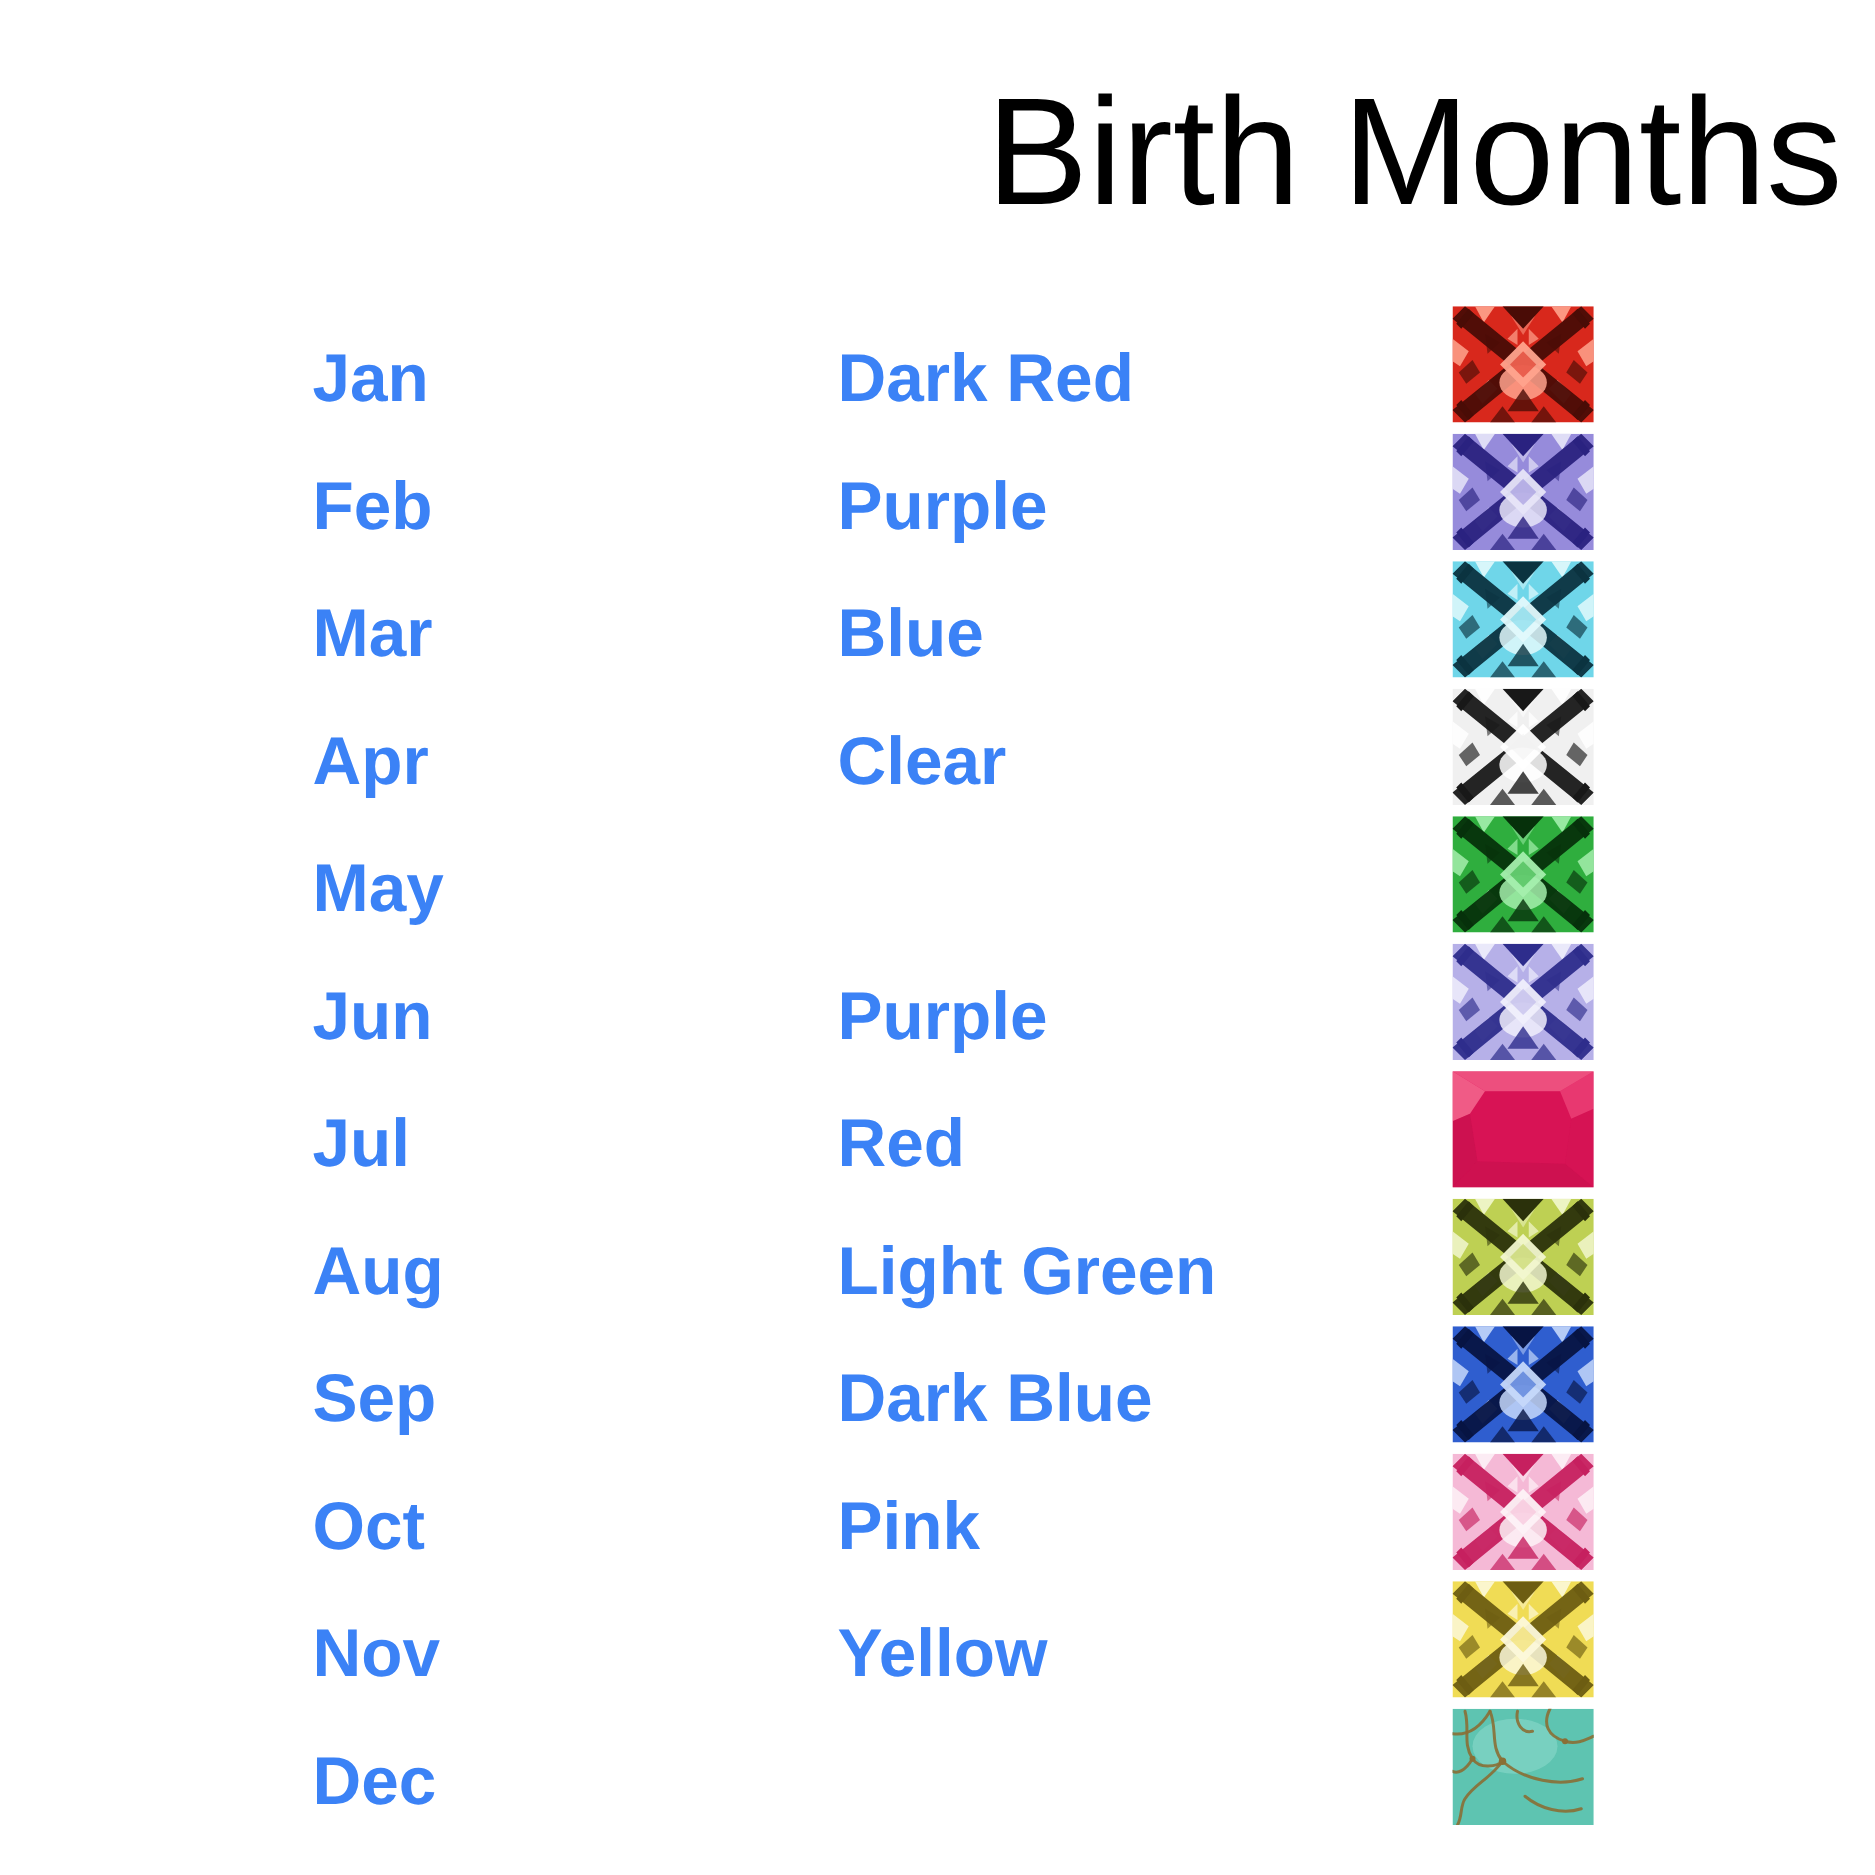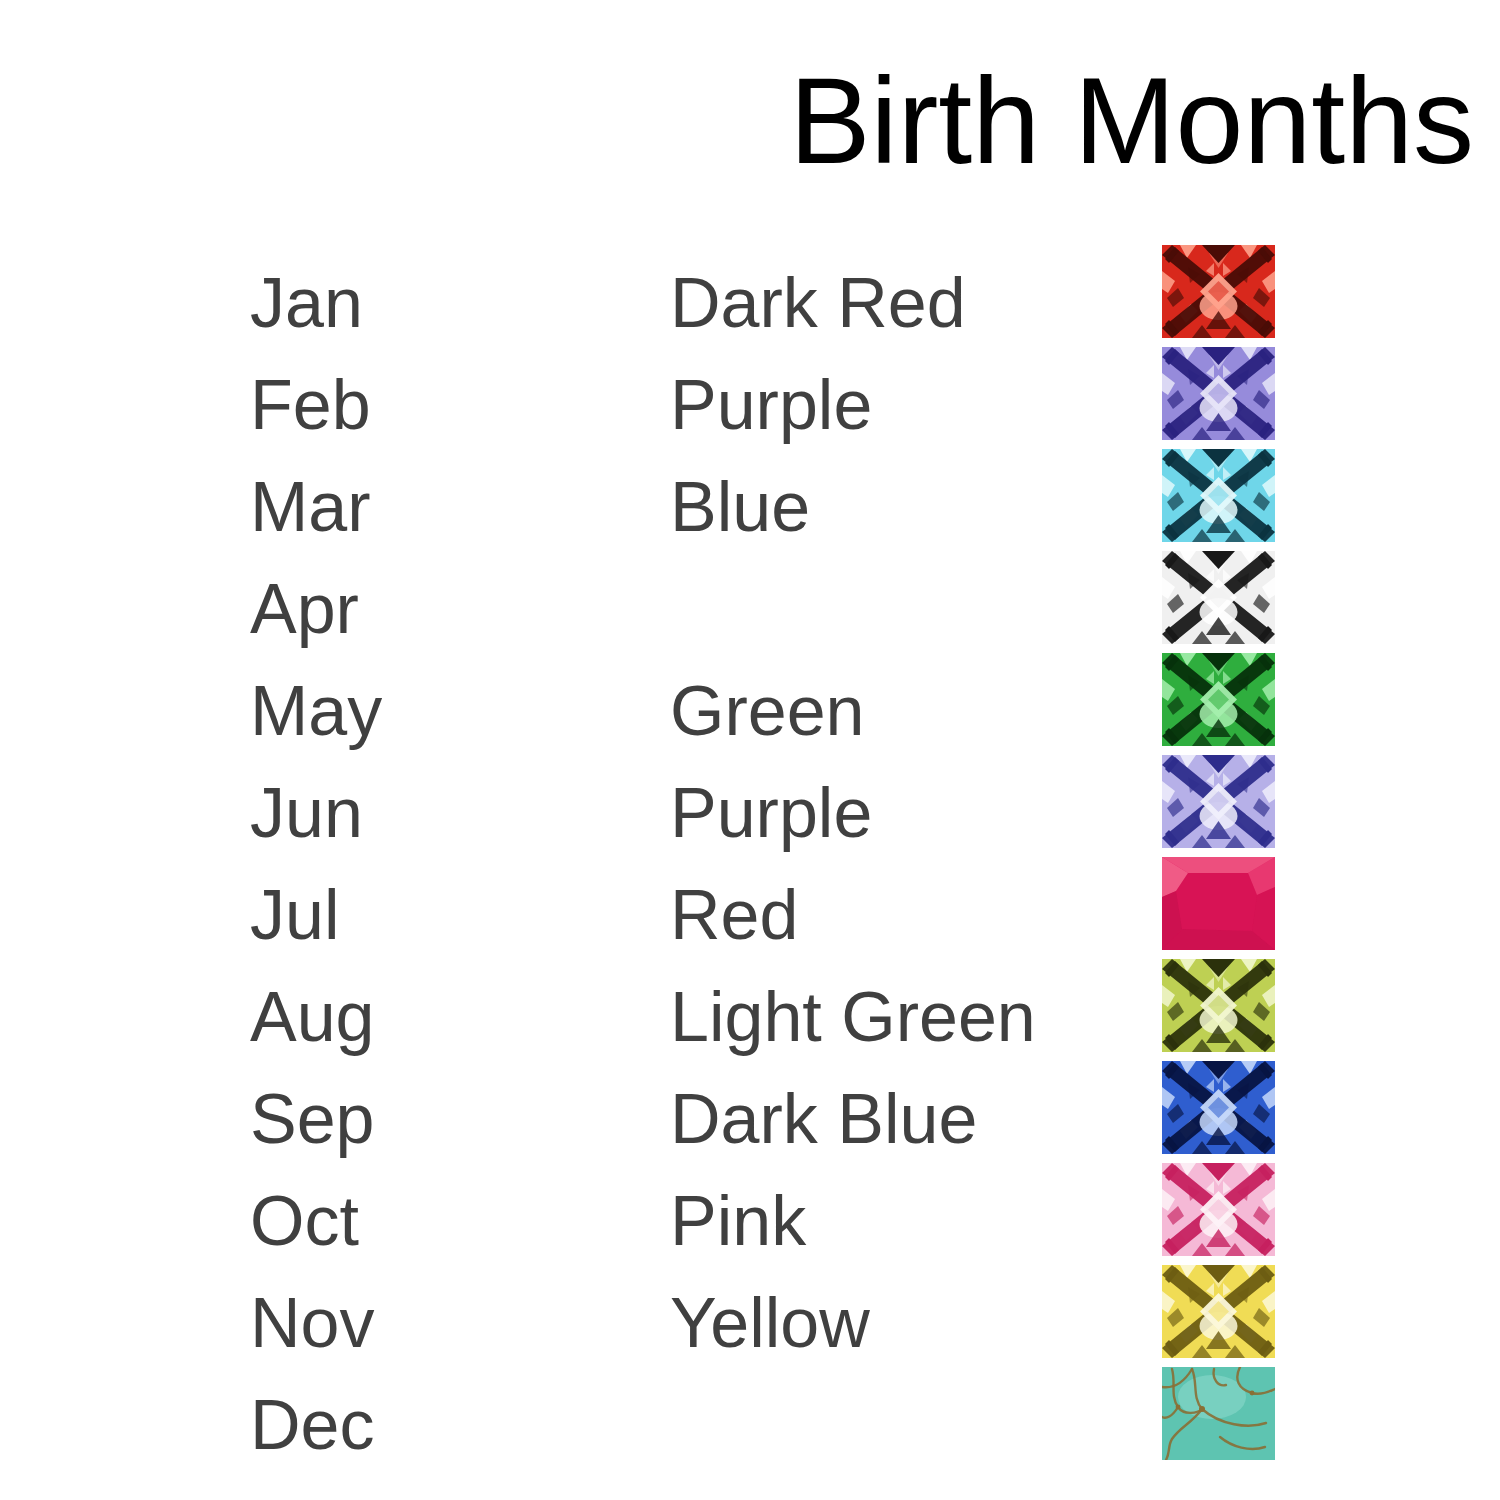--- a/index.html
+++ b/index.html
@@ -6,21 +6,21 @@
   body{width:1500px;height:1500px;font-family:"Liberation Sans",sans-serif;color:#000;}
   .canvas{position:relative;width:1500px;height:1500px;background:#fff;overflow:hidden;}
   .title{
     position:absolute;left:0;top:60px;width:1474px;
     text-align:right;font-size:122px;line-height:1;color:#000;
     white-space:nowrap;
   }
   .row{position:absolute;left:0;width:1500px;height:93px;}
   .month,.cname{
     position:absolute;top:calc(50% + 11px);transform:translateY(-50%);
-    font-size:70px;line-height:1;color:#404040;white-space:nowrap;
+    font-size:54px;line-height:1;color:#3b82f6;white-space:nowrap;font-weight:bold;
   }
   .month{left:250px;}
   .cname{left:670px;}
   .gem{position:absolute;left:1162px;top:0;width:113px;height:93px;}
   .gem svg{display:block;width:113px;height:93px;}
 </style>
 </head>
 <body>
 
 <div class="canvas">
@@ -123,20 +123,21 @@
             <polygon points="110.0,14 100.0,2 96.0,6 106.0,18" fill="#0b3340" opacity="1"></polygon>
             <polygon points="3,79 13,91 17,87 7,75" fill="#0b3340" opacity="1"></polygon>
             <polygon points="110.0,79 100.0,91 96.0,87 106.0,75" fill="#0b3340" opacity="1"></polygon>
             <polygon points="44,26 52,18 52,31" fill="#e2f9fc" opacity="0.7"></polygon>
             <polygon points="69.0,26 61.0,18 61.0,31" fill="#e2f9fc" opacity="0.7"></polygon>
           </svg>
         </div>
       </div>
       <div class="row" style="top: 551px;">
         <span class="month">Apr</span>
+        <span class="cname">Clear</span>
         <div class="gem">
           <svg viewBox="0 0 113 93" xmlns="http://www.w3.org/2000/svg">
             <rect width="113" height="93" fill="#f0f0f0"></rect>
             <polygon points="18,0 34,0 25,13" fill="#ffffff" opacity="0.9"></polygon>
             <polygon points="95.0,0 79.0,0 88.0,13" fill="#ffffff" opacity="0.9"></polygon>
             <polygon points="0,26 13,36 6,48 0,44" fill="#ffffff" opacity="0.85"></polygon>
             <polygon points="113.0,26 100.0,36 107.0,48 113.0,44" fill="#ffffff" opacity="0.85"></polygon>
             <polygon points="18,70 29,59 36,66 24,78" fill="#ffffff" opacity="0.75"></polygon>
             <polygon points="95.0,70 84.0,59 77.0,66 89.0,78" fill="#ffffff" opacity="0.75"></polygon>
             <polygon points="26,22 38,29 28,38" fill="#181818" opacity="0.55"></polygon>
@@ -156,21 +157,20 @@
             <polygon points="110.0,14 100.0,2 96.0,6 106.0,18" fill="#181818" opacity="1"></polygon>
             <polygon points="3,79 13,91 17,87 7,75" fill="#181818" opacity="1"></polygon>
             <polygon points="110.0,79 100.0,91 96.0,87 106.0,75" fill="#181818" opacity="1"></polygon>
             <polygon points="44,26 52,18 52,31" fill="#ffffff" opacity="0.7"></polygon>
             <polygon points="69.0,26 61.0,18 61.0,31" fill="#ffffff" opacity="0.7"></polygon>
           </svg>
         </div>
       </div>
       <div class="row" style="top: 653px;">
         <span class="month">May</span>
-        <span class="cname">Green</span>
         <div class="gem">
           <svg viewBox="0 0 113 93" xmlns="http://www.w3.org/2000/svg">
             <rect width="113" height="93" fill="#2fae3e"></rect>
             <polygon points="18,0 34,0 25,13" fill="#a4efad" opacity="0.9"></polygon>
             <polygon points="95.0,0 79.0,0 88.0,13" fill="#a4efad" opacity="0.9"></polygon>
             <polygon points="0,26 13,36 6,48 0,44" fill="#a4efad" opacity="0.85"></polygon>
             <polygon points="113.0,26 100.0,36 107.0,48 113.0,44" fill="#a4efad" opacity="0.85"></polygon>
             <polygon points="18,70 29,59 36,66 24,78" fill="#a4efad" opacity="0.75"></polygon>
             <polygon points="95.0,70 84.0,59 77.0,66 89.0,78" fill="#a4efad" opacity="0.75"></polygon>
             <polygon points="26,22 38,29 28,38" fill="#06310b" opacity="0.55"></polygon>

